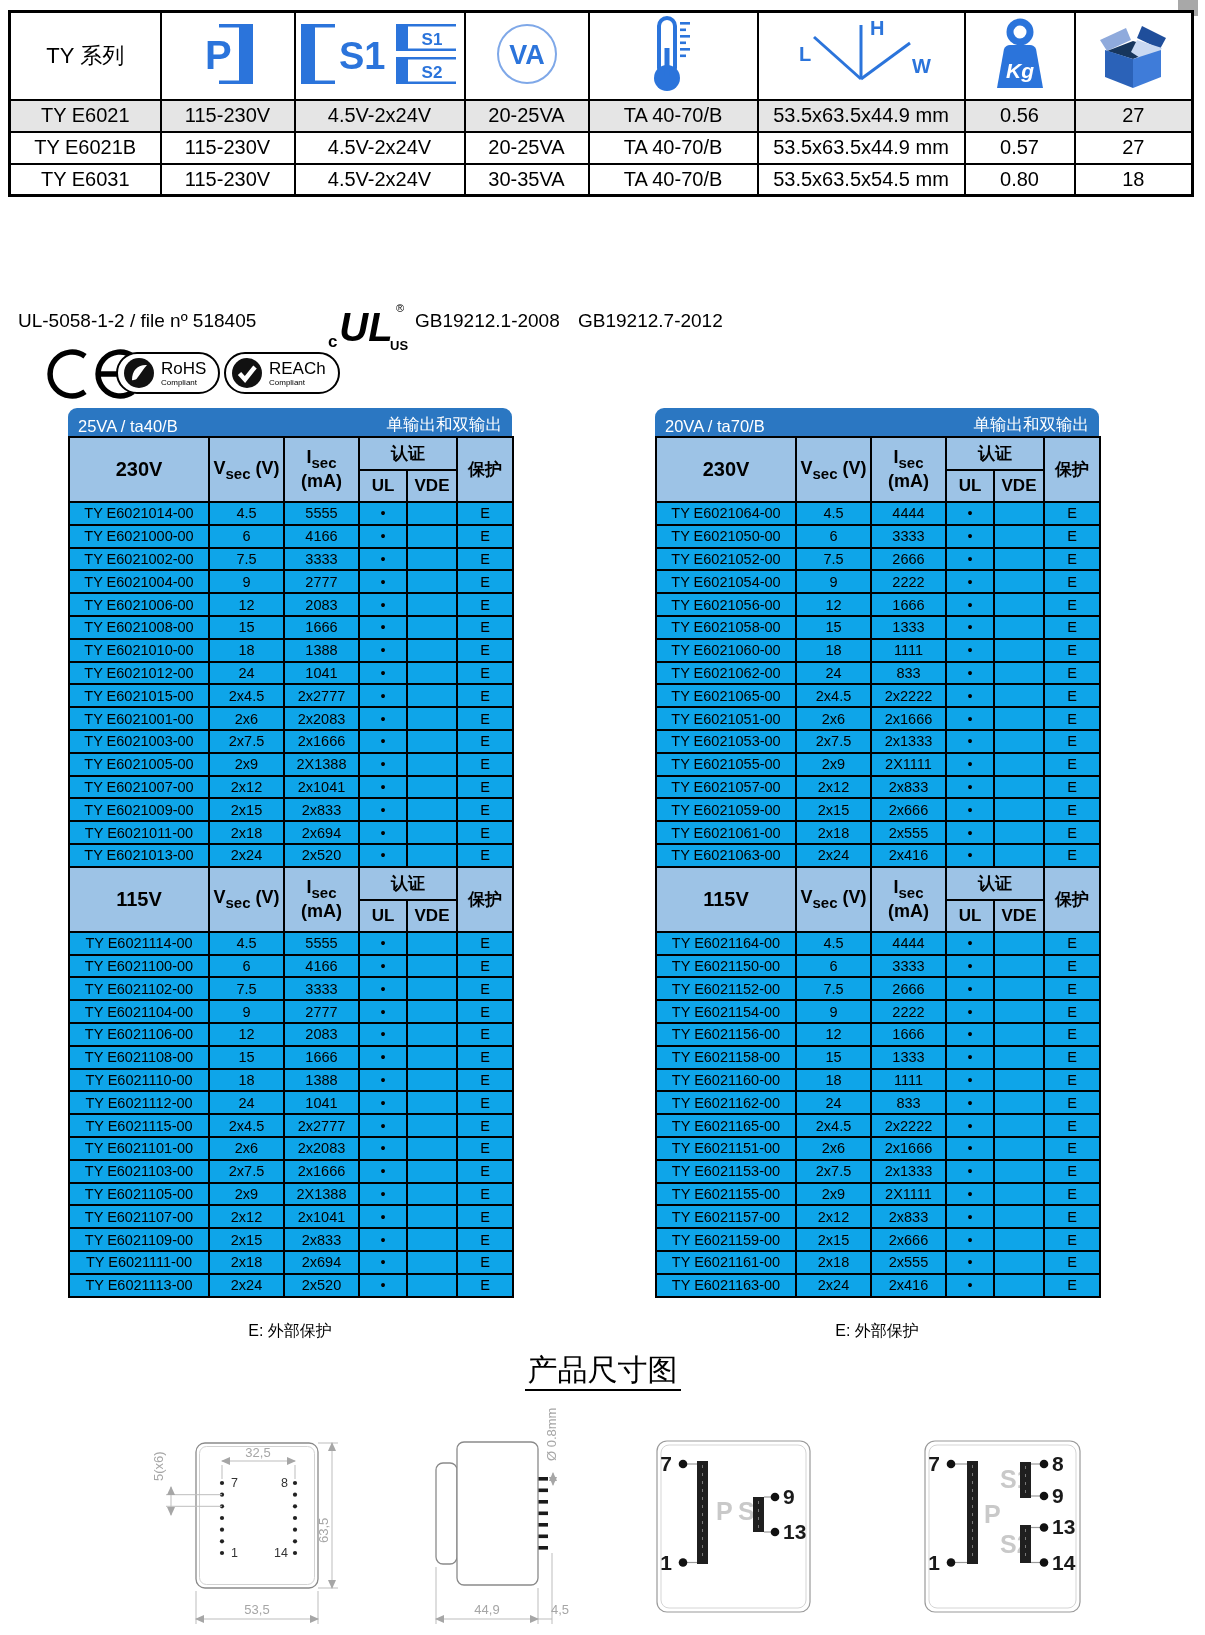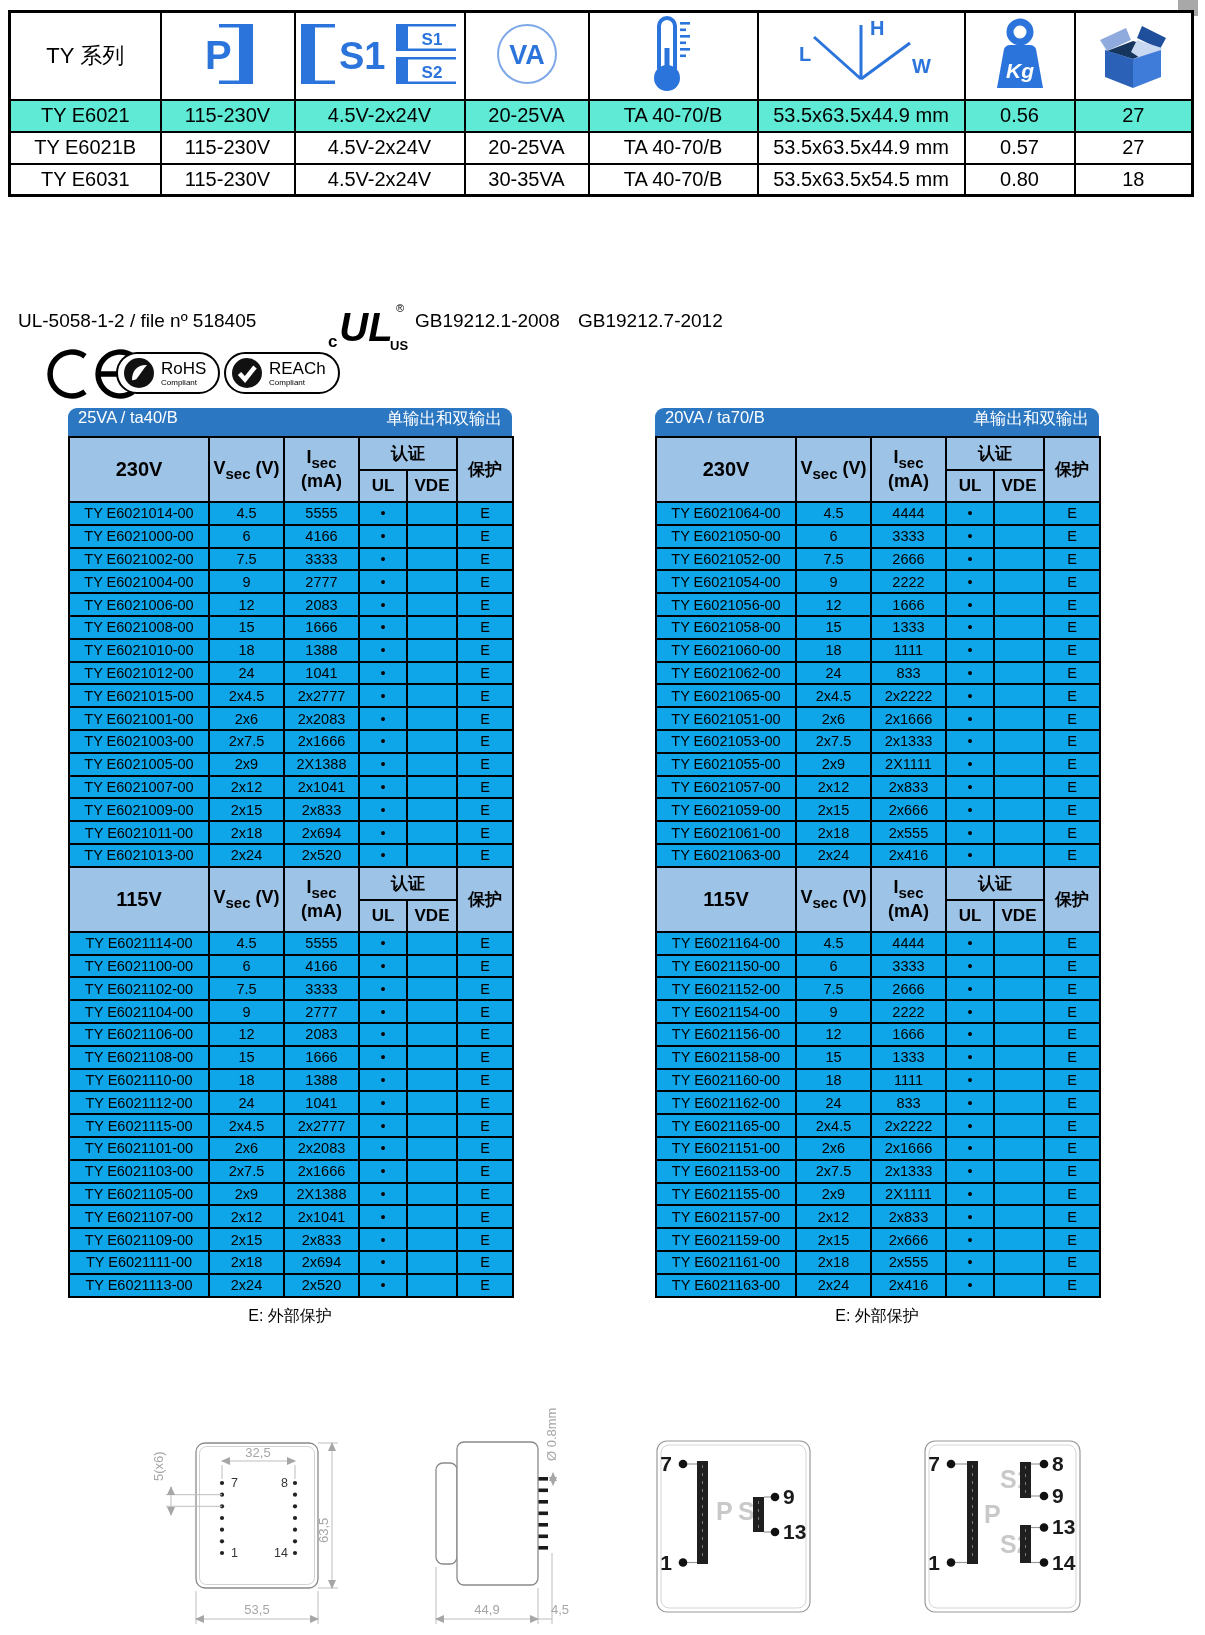--- a/index.html
+++ b/index.html
@@ -7,47 +7,47 @@
   body{width:1205px;height:1635px;font-family:"Liberation Sans","DejaVu Sans",sans-serif;color:#000}
   .page{position:relative;width:1205px;height:1635px;background:#fff;overflow:hidden}
   .corner-tab{position:absolute;left:1178px;top:0;width:20px;height:16px;background:#a8a8a8}
 
   
   table.top{position:absolute;left:8px;top:10px;width:1185px;border-collapse:collapse;table-layout:fixed;border:3px solid #000;background:#fff}
   table.top th,table.top td{border:2.5px solid #000;text-align:center;vertical-align:middle;padding:0;overflow:hidden}
   table.top thead tr{height:88px}
   table.top tbody tr{height:32px}
   table.top tbody td{font-size:20px}
-  table.top tbody tr.shaded{background:#5eead4}
+  table.top tbody tr.shaded{background:#e5e5e5}
   .series-th{font-size:22px;font-weight:400}
 
   
   .cert-text{position:absolute;font-size:19px;white-space:nowrap}
   .badge{position:absolute;display:flex;align-items:center;gap:6px;border:2.5px solid #000;border-radius:24px;padding:3px 12px 3px 5px;background:#fff}
   .badge .bt{font-weight:400;font-size:17px;line-height:1}
   .badge .bs{font-size:8px;line-height:1;margin-top:2px}
 
   
   .subtable{position:absolute;top:408px;width:444px}
   .subtable.left{left:68px}
   .subtable.right{left:655px}
-  .titlebar{height:28px;background:#2b77c2;border-radius:9px 9px 0 0;color:#fff;display:flex;align-items:flex-start;justify-content:space-between;padding:0 10px;font-size:16.5px}
+  .titlebar{height:28px;background:#2b77c2;border-radius:9px 9px 0 0;color:#fff;display:flex;align-items:flex-end;justify-content:space-between;padding:0 10px;font-size:16.5px}
   .subtable table{width:100%;border-collapse:collapse;table-layout:fixed;background:#0ea5e9}
   .subtable td{border:2px solid #000;text-align:center;vertical-align:middle;padding:0;overflow:hidden}
   .subtable tr.hd td{background:#9dc3e6;font-weight:700}
   .subtable tr.hd1{height:33px}
   .subtable tr.hd2{height:32px}
   .subtable td.volt{font-size:20px}
   .subtable td.sym{font-size:18px}
   .subtable td.sym sub{font-size:15px}
   .subtable td.certh{font-size:17px}
   .subtable td.ulvde{font-size:17px}
   .subtable tr.dr{height:22.8px}
   .subtable tr.dr td{font-size:14.5px}
-  .footnote{text-align:center;margin-top:8px;font-size:16px}
+  .footnote{text-align:center;margin-top:23px;font-size:16px}
 
   
   .dim-title{position:absolute;top:1350px;left:0;width:100%;text-align:center;font-family:"Liberation Serif","DejaVu Serif",serif;font-size:30px;font-weight:400}
   .dim-title span{border-bottom:2px solid #000;padding:0 3px 3px}
   svg.drawings{position:absolute;left:0;top:1395px}
   .dimtxt{fill:#a6a6a6;font-size:13px;font-family:"Liberation Sans",sans-serif}
   .pintxt{fill:#333;font-size:12.5px;font-family:"Liberation Sans",sans-serif}
   .schtxt{fill:#1a1a1a;font-size:21px;font-weight:600;font-family:"Liberation Sans",sans-serif}
   .windtxt{fill:#c9c9c9;font-size:25px;font-weight:600;font-family:"Liberation Sans",sans-serif}
 </style>
@@ -809,20 +809,21 @@
             <td>2x416</td>
             <td>•</td>
             <td></td>
             <td>E</td>
           </tr>
         </tbody>
     </table>
     <div class="footnote">E: 外部保护</div>
   </section>
 
+  <h2 class="dim-title"><span>产品尺寸图</span></h2>
 
   <svg class="drawings" width="1205" height="240" viewBox="0 0 1205 240">
     <defs>
       <marker id="ar" markerWidth="9" markerHeight="8" refX="8" refY="4" orient="auto" markerUnits="userSpaceOnUse">
         <path d="M0 0 L9 4 L0 8 z" fill="#a6a6a6"></path>
       </marker>
       <marker id="ars" markerWidth="9" markerHeight="8" refX="1" refY="4" orient="auto" markerUnits="userSpaceOnUse">
         <path d="M9 0 L0 4 L9 8 z" fill="#a6a6a6"></path>
       </marker>
     </defs>

